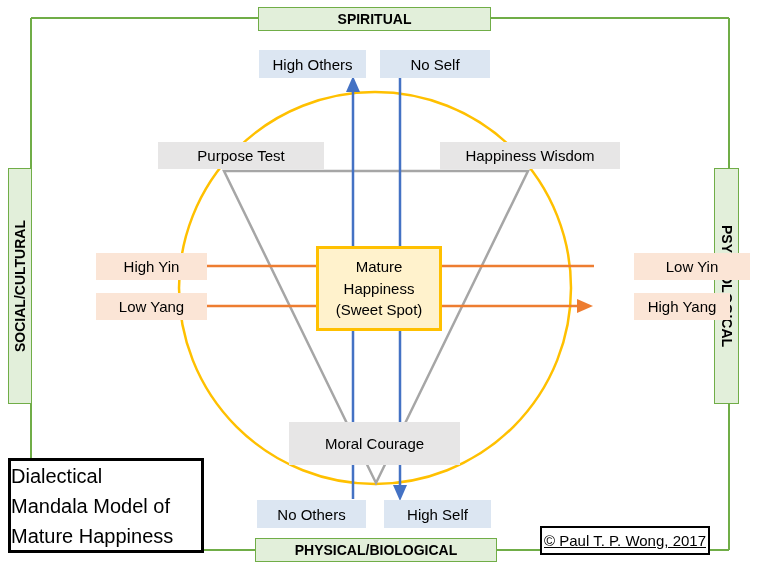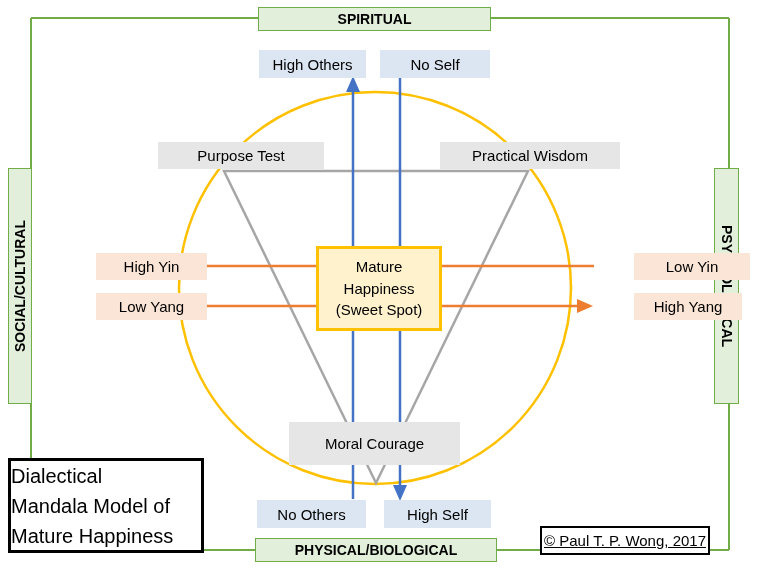--- a/index.html
+++ b/index.html
@@ -101,31 +101,31 @@
   <div class="box blue" style="left:259px; top:50px; width:107px; height:28px;">High Others</div>
 
   <div class="box blue" style="left:380px; top:50px; width:110px; height:28px;">No Self</div>
 
   <div class="box blue" style="left:257px; top:500px; width:109px; height:28px;">No Others</div>
 
   <div class="box blue" style="left:384px; top:500px; width:107px; height:28px;">High Self</div>
 
   <div class="box gray" style="left:140px; top:142px; width:166px; height:27px;margin-left:18px;">Purpose Test</div>
 
-  <div class="box gray" style="left:440px; top:142px; width:180px; height:27px;">Practical Wisdom</div>
+  <div class="box gray" style="left:440px; top:142px; width:180px; height:27px;">Happiness Wisdom</div>
 
   <div class="box gray" style="left:289px; top:422px; width:171px; height:43px;">Moral Courage</div>
 
   <div class="box peach" style="left:56px; top:253px; width:111px; height:27px;">High Yin</div>
 
   <div class="box peach" style="left:56px; top:293px; width:111px; height:27px;">Low Yang</div>
 
   <div class="box peach" style="left:594px; top:253px; width:116px; height:27px;text-align:right;">Low Yin</div>
 
-  <div class="box peach" style="left:594px; top:293px; width:108px; height:27px;">High Yang</div>
+  <div class="box peach" style="left:594px; top:293px; width:96px; height:27px;">High Yang</div>
 
   <div class="box center-box" style="left:316px; top:246px; width:126px; height:85px;">
     <div>Mature</div>
     <div>Happiness</div>
     <div>(Sweet Spot)</div>
   </div>
 
   <div class="box title-box" style="left:8px; top:458px; width:196px; height:95px;">
     <div>Dialectical</div>
     <div>Mandala Model of</div>

